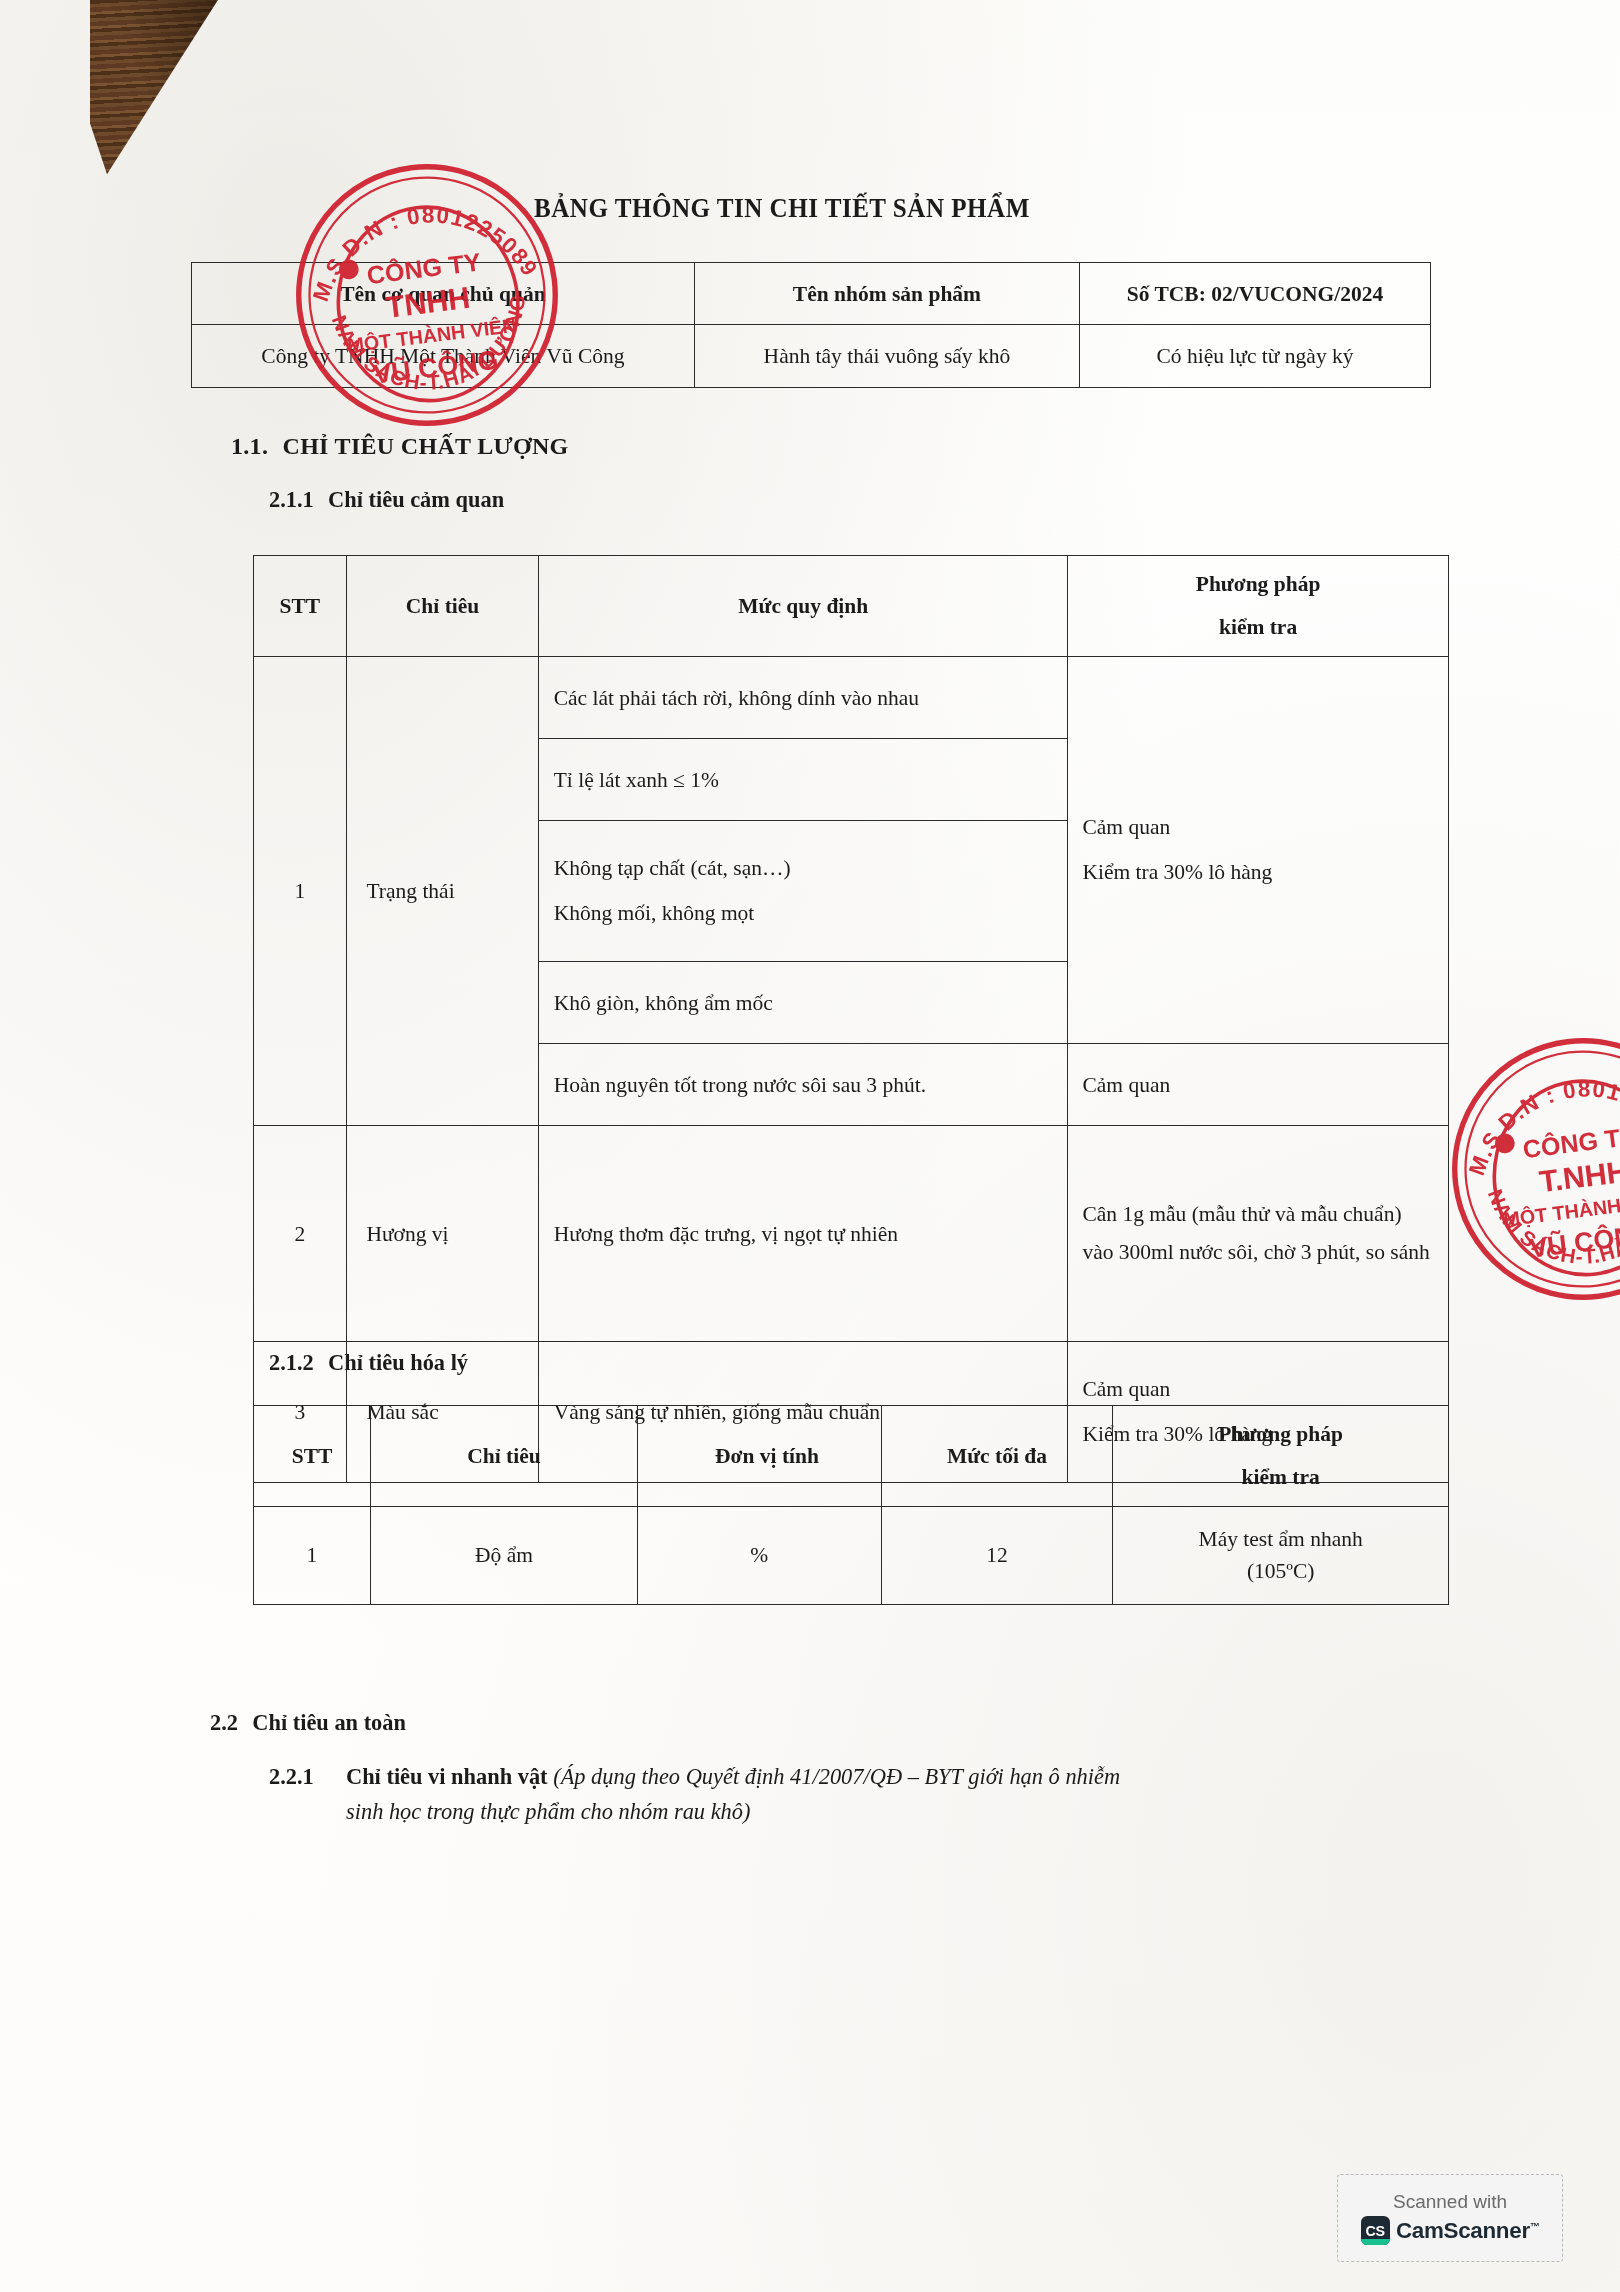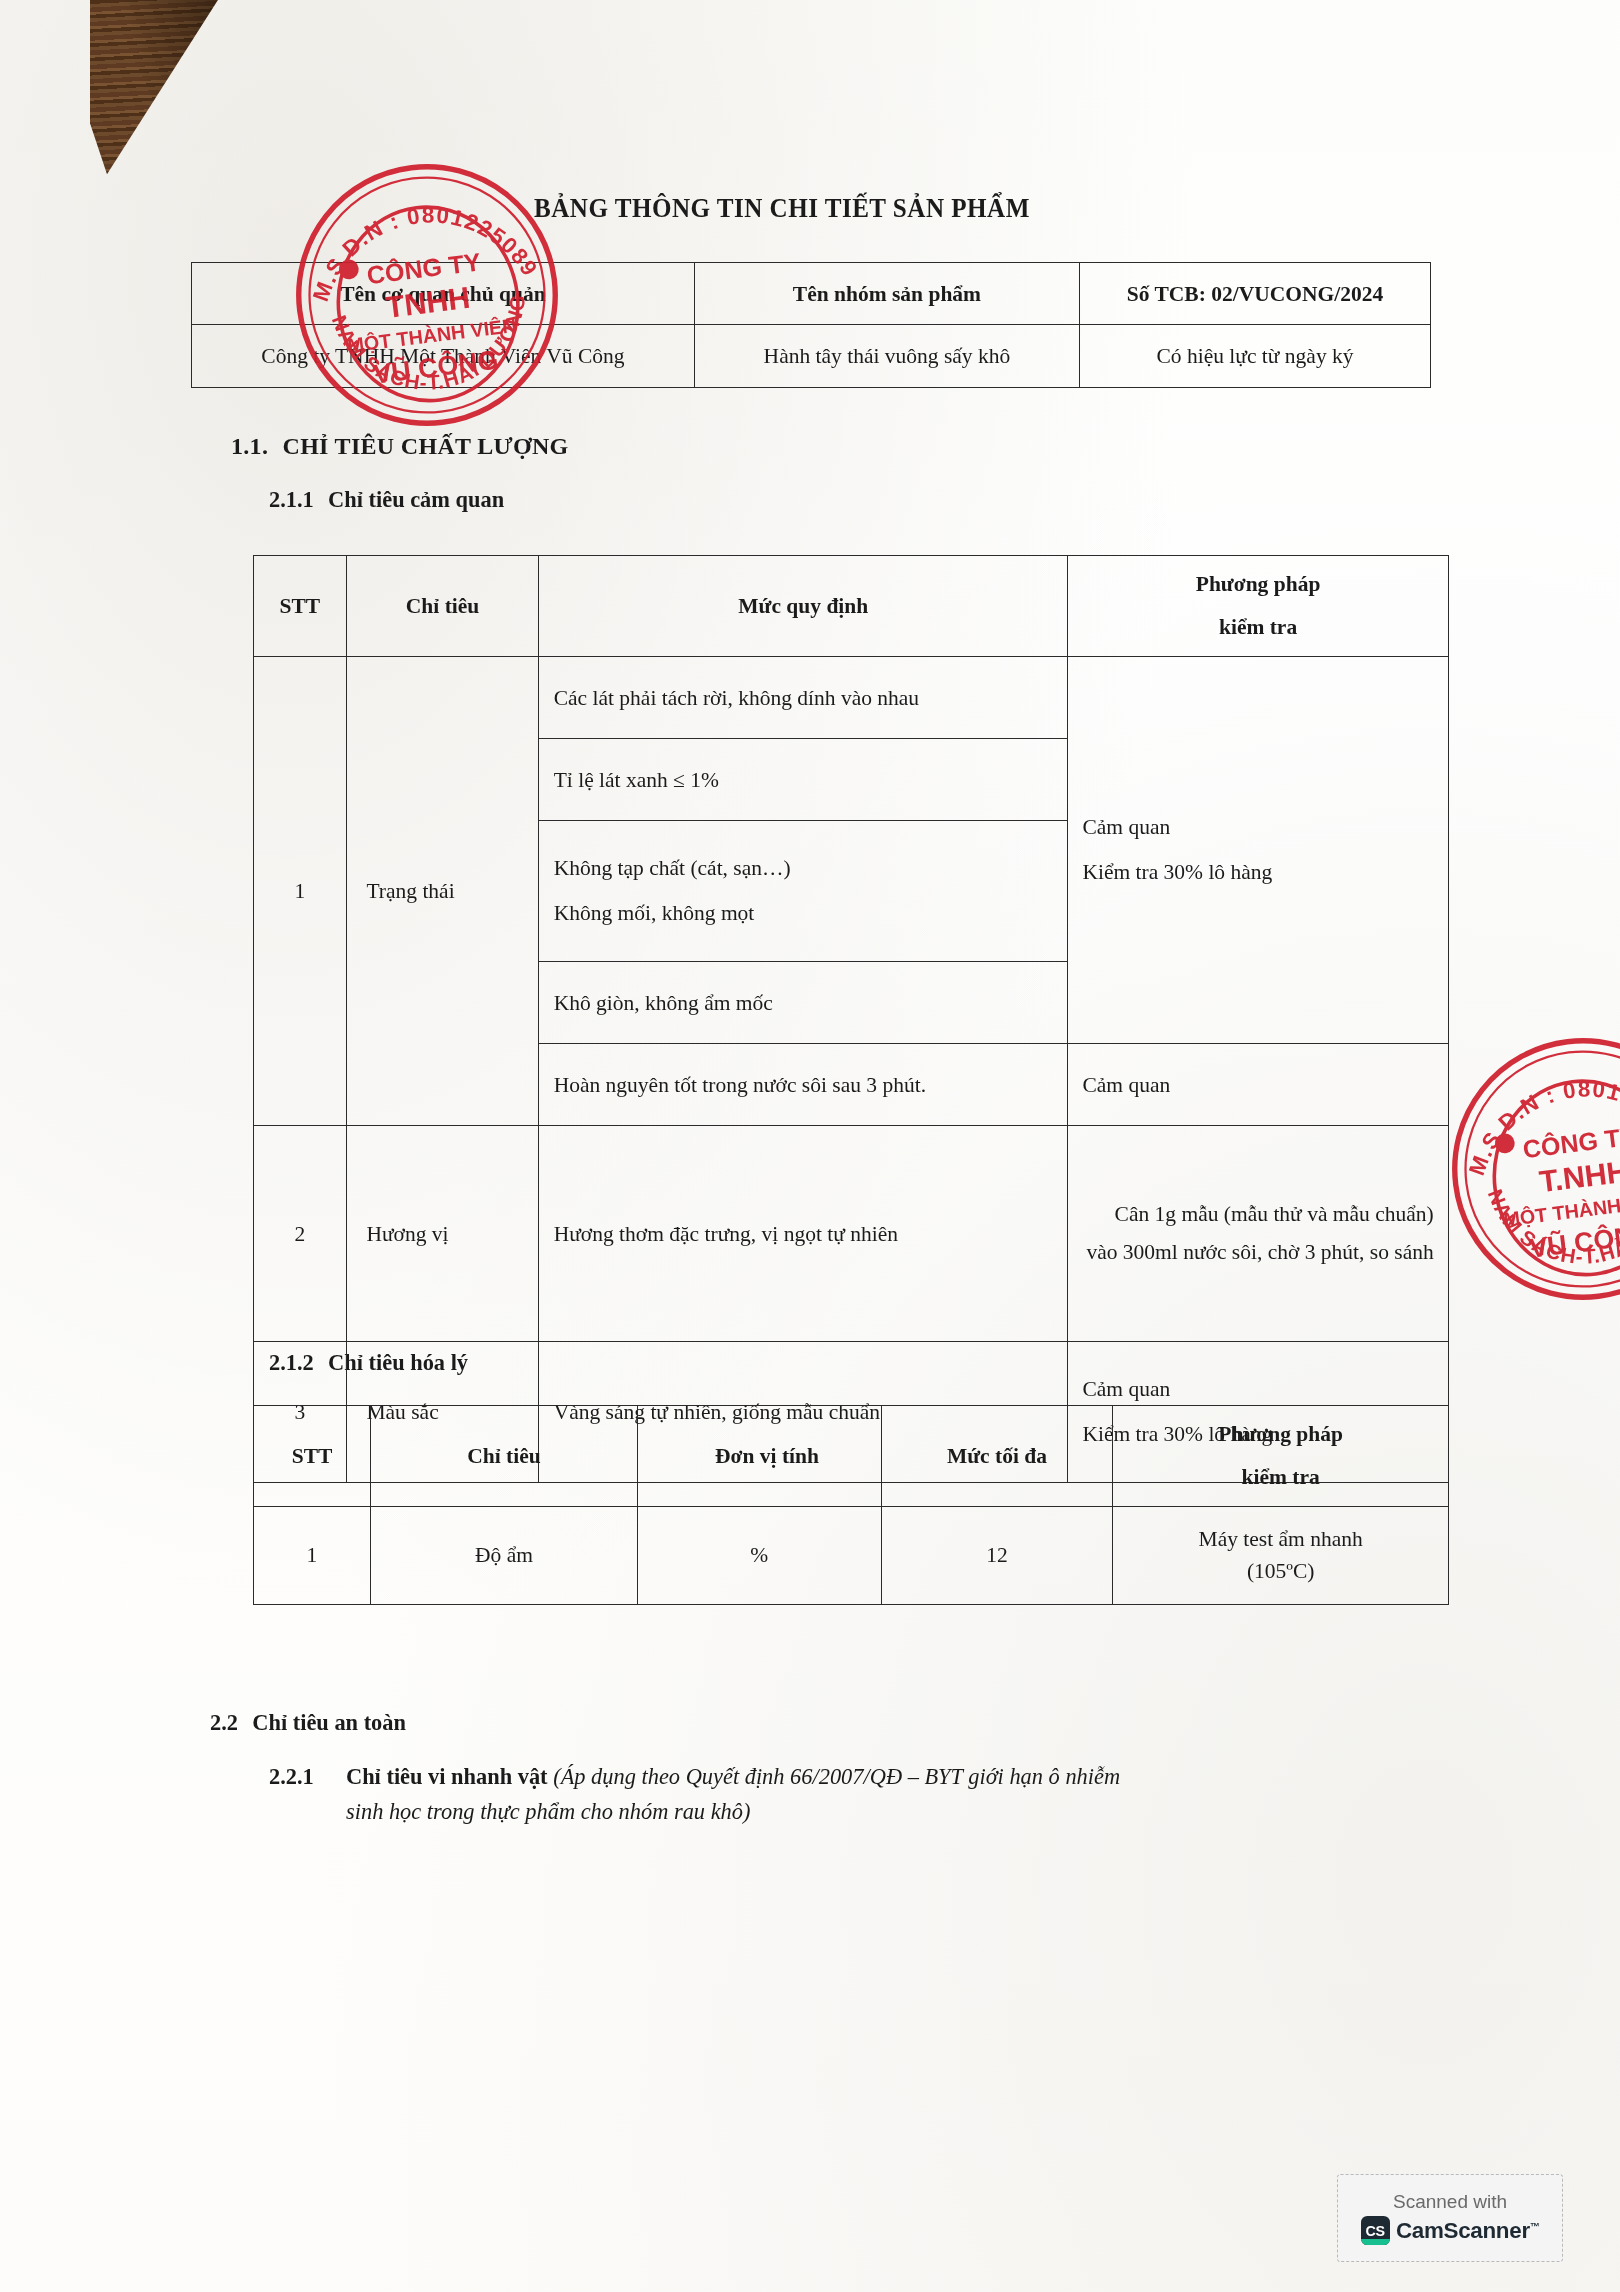--- a/index.html
+++ b/index.html
@@ -158,21 +158,21 @@
   }
   #sensory-table .nb { border-bottom: none; }
   #sensory-table .pad-lg { padding: 12.5px 14.3px; }
   #sensory-table .method-cell {
     text-align: left;
     vertical-align: middle;
     line-height: 2.1;
     padding: 9px 14.3px;
   }
   #sensory-table .method-multi {
-    text-align: right;
+    text-align: left;
     vertical-align: middle;
     line-height: 1.75;
     padding: 9px 14.3px;
   }
   #sensory-table .idx { text-align: center; }
 
   
   #physchem-table {
     left: 253px;
     top: 1405px;
@@ -295,21 +295,21 @@
   <div class="h-level2" id="heading-2-1-2">
     <span class="h-num">2.1.2</span><span>Chỉ tiêu hóa lý</span>
   </div>
 
   <div class="h-level2" id="heading-2-2">
     <span class="h-num">2.2</span><span>Chỉ tiêu an toàn</span>
   </div>
 
   <div id="block-2-2-1">
     <span class="num">2.2.1</span><span class="lbl">Chỉ tiêu vi nhanh vật</span>
-    <span class="ital">(Áp dụng theo Quyết định 66/2007/QĐ – BYT giới hạn ô nhiễm</span>
+    <span class="ital">(Áp dụng theo Quyết định 41/2007/QĐ – BYT giới hạn ô nhiễm</span>
     <span class="cont">sinh học trong thực phẩm cho nhóm rau khô)</span>
   </div>
 
   <table class="scan" id="sensory-table">
     <tbody>
 
       <tr>
         <td class="col-stt ctr" style="font-weight:bold;">STT</td>
         <td class="col-chitieu ctr" style="font-weight:bold;">Chỉ tiêu</td>
         <td class="col-muc ctr" style="font-weight:bold;">Mức quy định</td>

